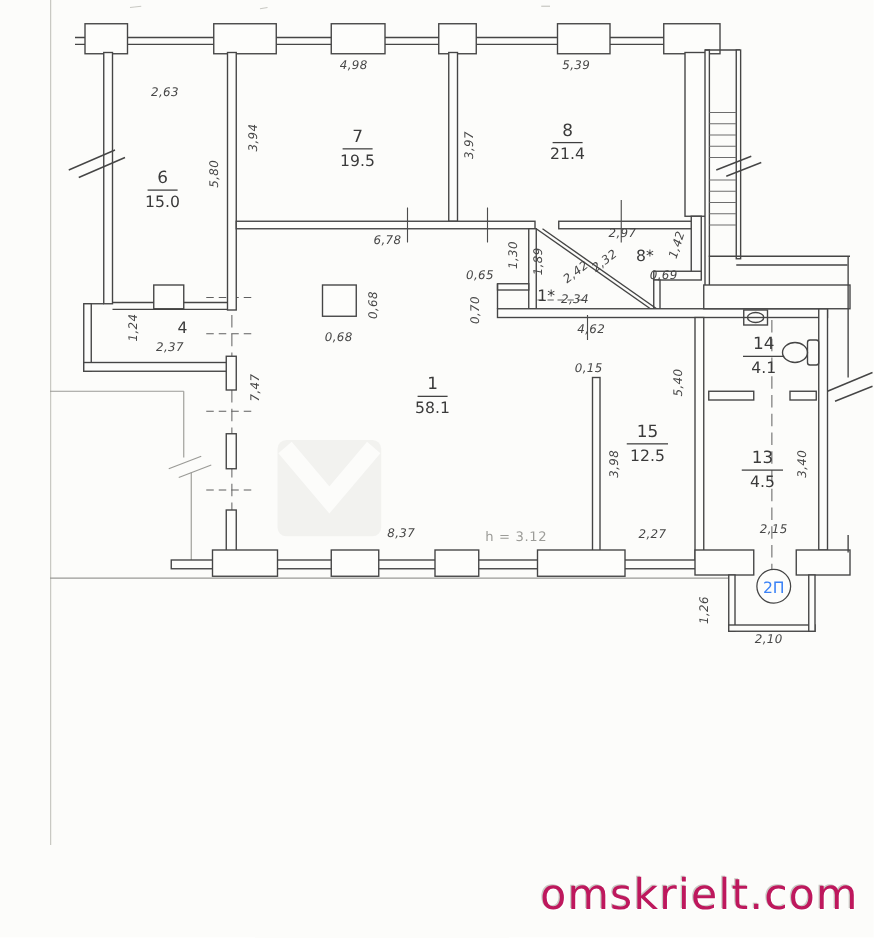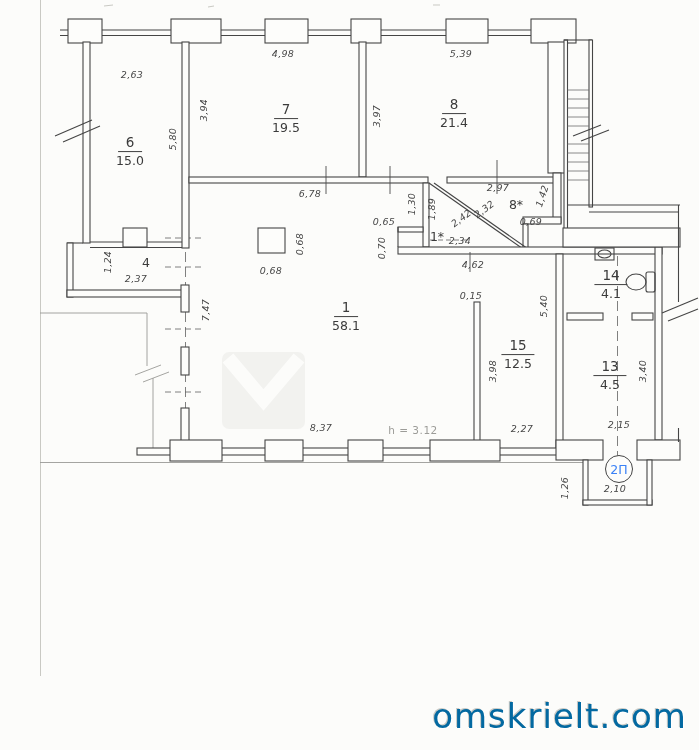--- a/index.html
+++ b/index.html
@@ -18,21 +18,21 @@
   .room-label .area{font-size:12.5px;padding-top:1px;}
   .plain-num{position:absolute;transform:translate(-50%,-50%);font-size:12.5px;
        color:#3b3b3b;z-index:5;white-space:nowrap;}
   .note{position:absolute;transform:translate(-50%,-50%);font:10.5px "DejaVu Sans",sans-serif;
        color:#9c9c98;letter-spacing:.5px;z-index:5;white-space:nowrap;margin-top:25px;}
   #entry-circle{position:absolute;left:619px;top:469px;width:26px;height:26px;
        transform:translate(-50%,-50%);border:1.4px solid #454545;border-radius:50%;
        background:#fdfdfb;display:flex;align-items:center;justify-content:center;
        font-size:12.5px;color:#3b82f6;z-index:6;}
   #watermark-text{position:absolute;left:0;right:12px;top:696px;text-align:right;
-       font-size:34px;color:#0369a1;letter-spacing:1px;
+       font-size:34px;color:#be185d;letter-spacing:1px;
        text-shadow:-1px -1px 0 #c9c9c4,1px 1px 0 #ffffff;z-index:4;padding-left:20px;}
 </style>
 </head>
 <body>
 
 <div id="page">
 
 <svg width="699" height="750" viewBox="0 0 699 750">
 
   <g stroke="#c9c9c3" stroke-width="1">
@@ -251,21 +251,21 @@
 <div class="dim v" style="left:299px;top:244px">0,68</div>
 <div class="dim" style="left:271px;top:270px">0,68</div>
 <div class="dim v" style="left:205px;top:310px">7,47</div>
 <div class="dim" style="left:471px;top:295px">0,15</div>
 <div class="dim v" style="left:543px;top:306px">5,40</div>
 <div class="dim v" style="left:492px;top:371px">3,98</div>
 <div class="dim" style="left:522px;top:428px">2,27</div>
 <div class="dim" style="left:321px;top:427px">8,37</div>
 <div class="dim v" style="left:642px;top:371px">3,40</div>
 <div class="dim" style="left:619px;top:424px">2,15</div>
-<div class="dim" style="left:615px;top:488px">2,10</div>
+<div class="dim" style="left:615px;top:512px">2,10</div>
 <div class="dim v" style="left:564px;top:488px">1,26</div>
 
 <div class="note" style="left:413px;top:405px">h = 3.12</div>
 
 <div id="entry-circle">
   <span>2П</span>
 </div>
 
 <div id="watermark-text">omskrielt.com</div>
 

